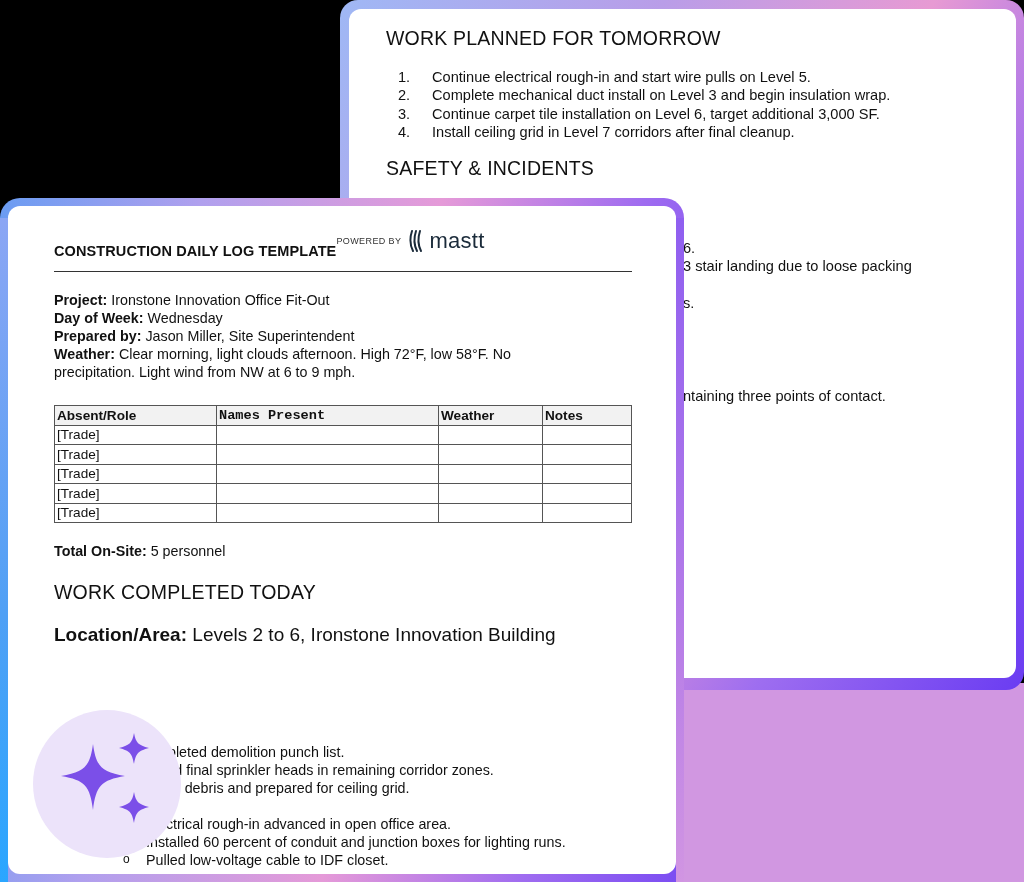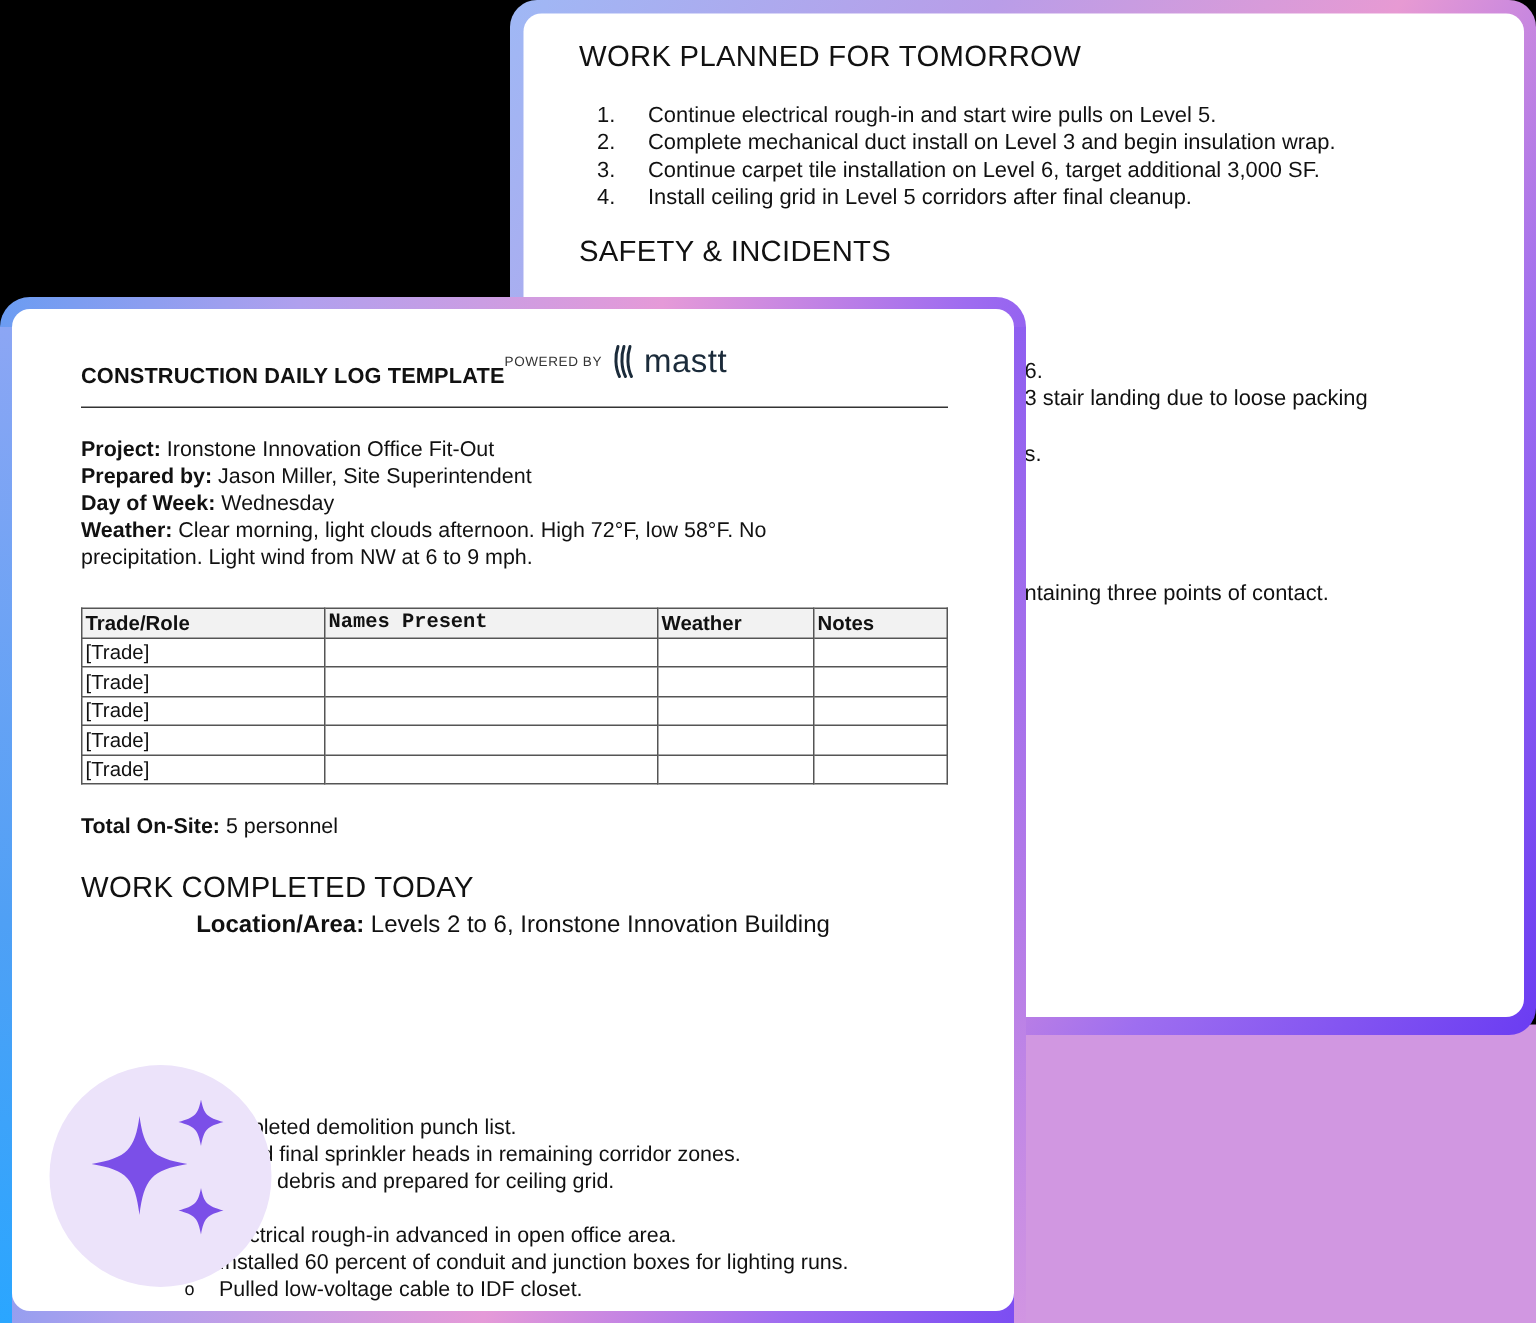--- a/index.html
+++ b/index.html
@@ -65,21 +65,21 @@
   .sec-h { font-size: 19.5px; margin-top: 30px; letter-spacing: 0.2px; }
 
   table.att {
     border-collapse: collapse; margin-top: 24px; width: 578px; font-size: 13.6px;
   }
   table.att th, table.att td { border: 1px solid #555; height: 19.5px; padding: 0 2px; text-align: left; }
   table.att th { background: #f2f2f2; font-weight: 700; }
   .total { margin-top: 20px; font-size: 14.3px; }
   .total b { font-weight: 700; }
   .sec-h2 { font-size: 19.5px; margin-top: 22px; letter-spacing: 0.2px; }
-  .loc { margin-top: 4px; font-size: 16px; text-align: center; }
+  .loc { margin-top: 20px; font-size: 19px; }
   .loc b { font-weight: 700; }
 
   .wc-line { position: absolute; font-size: 14.3px; white-space: nowrap; }
 
   
   .sparkle-badge {
     position: absolute; left: 33px; top: 710px; width: 148px; height: 148px;
     border-radius: 50%; background: #ece3fa;
   }
 </style>
@@ -99,21 +99,21 @@
       <li>
           <span class="num">2.</span>
           <span>Complete mechanical duct install on Level 3 and begin insulation wrap.</span>
         </li>
       <li>
           <span class="num">3.</span>
           <span>Continue carpet tile installation on Level 6, target additional 3,000 SF.</span>
         </li>
       <li>
           <span class="num">4.</span>
-          <span>Install ceiling grid in Level 5 corridors after final cleanup.</span>
+          <span>Install ceiling grid in Level 7 corridors after final cleanup.</span>
         </li>
     </ol>
     <div class="section-title back-title-2">SAFETY &amp; INCIDENTS</div>
 
     <span class="frag" style="left:334px; top:231px;">6.</span>
     <span class="frag" style="left:334px; top:249px;">3 stair landing due to loose packing</span>
     <span class="frag" style="left:334px; top:286px;">s.</span>
     <span class="frag" style="left:334px; top:379px;">ntaining three points of contact.</span>
   </div>
 </div>
@@ -131,30 +131,30 @@
             <path d="M11 2 C9 8 9 16 12 22" stroke="#1b2b3a" stroke-width="2" fill="none" stroke-linecap="round"></path>
           </svg>
           <span class="brand-name">mastt</span>
         </span>
       </div>
     </div>
     <div class="rule"></div>
 
     <div class="meta">
       <div><b>Project:</b> <span>Ironstone Innovation Office Fit-Out</span></div>
+      <div><b>Day of Week:</b> <span>Wednesday</span></div>
       <div><b>Prepared by:</b> <span>Jason Miller, Site Superintendent</span></div>
-      <div><b>Day of Week:</b> <span>Wednesday</span></div>
       <div style="width:520px;"><b>Weather:</b> <span>Clear morning, light clouds afternoon. High 72°F, low 58°F. No precipitation. Light wind from NW at 6 to 9 mph.</span></div>
     </div>
 
 
     <table class="att">
       <thead>
         <tr>
-          <th style="width:162px;">Trade/Role</th>
+          <th style="width:162px;">Absent/Role</th>
           <th style="width:222px;font-family:Liberation Mono, monospace;">Names Present</th>
           <th style="width:104px;">Weather</th>
           <th>Notes</th>
         </tr>
       </thead>
       <tbody>
         <tr>
           <td>[Trade]</td>
           <td></td>
           <td></td>

